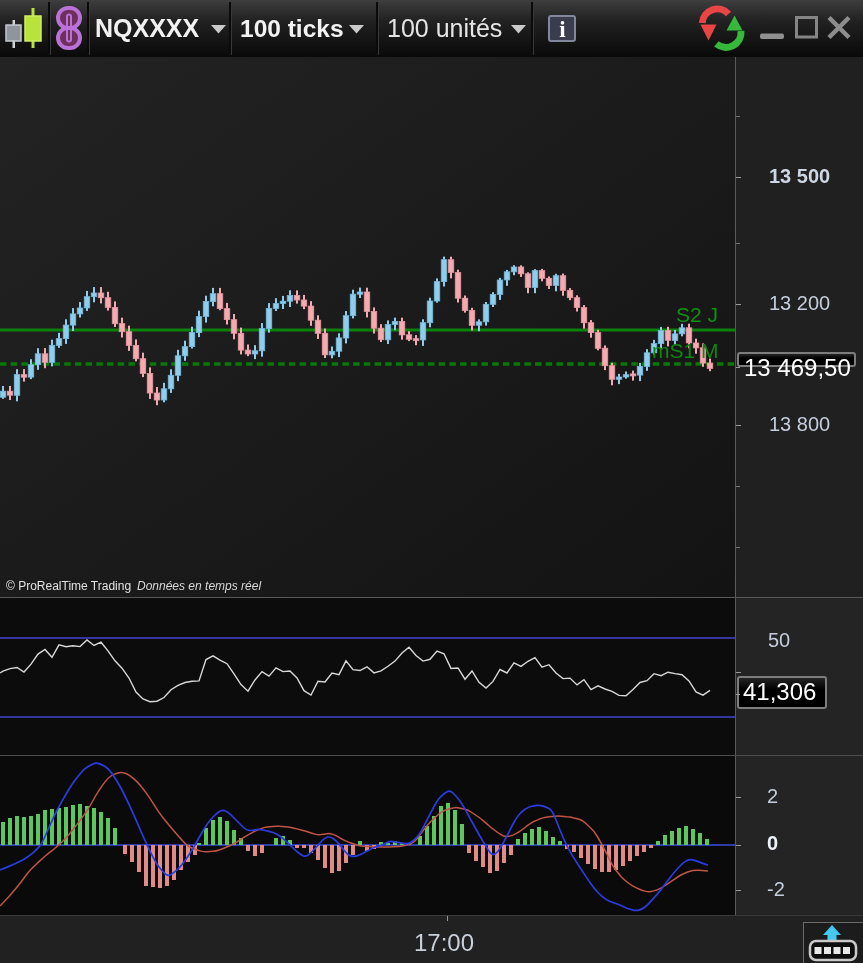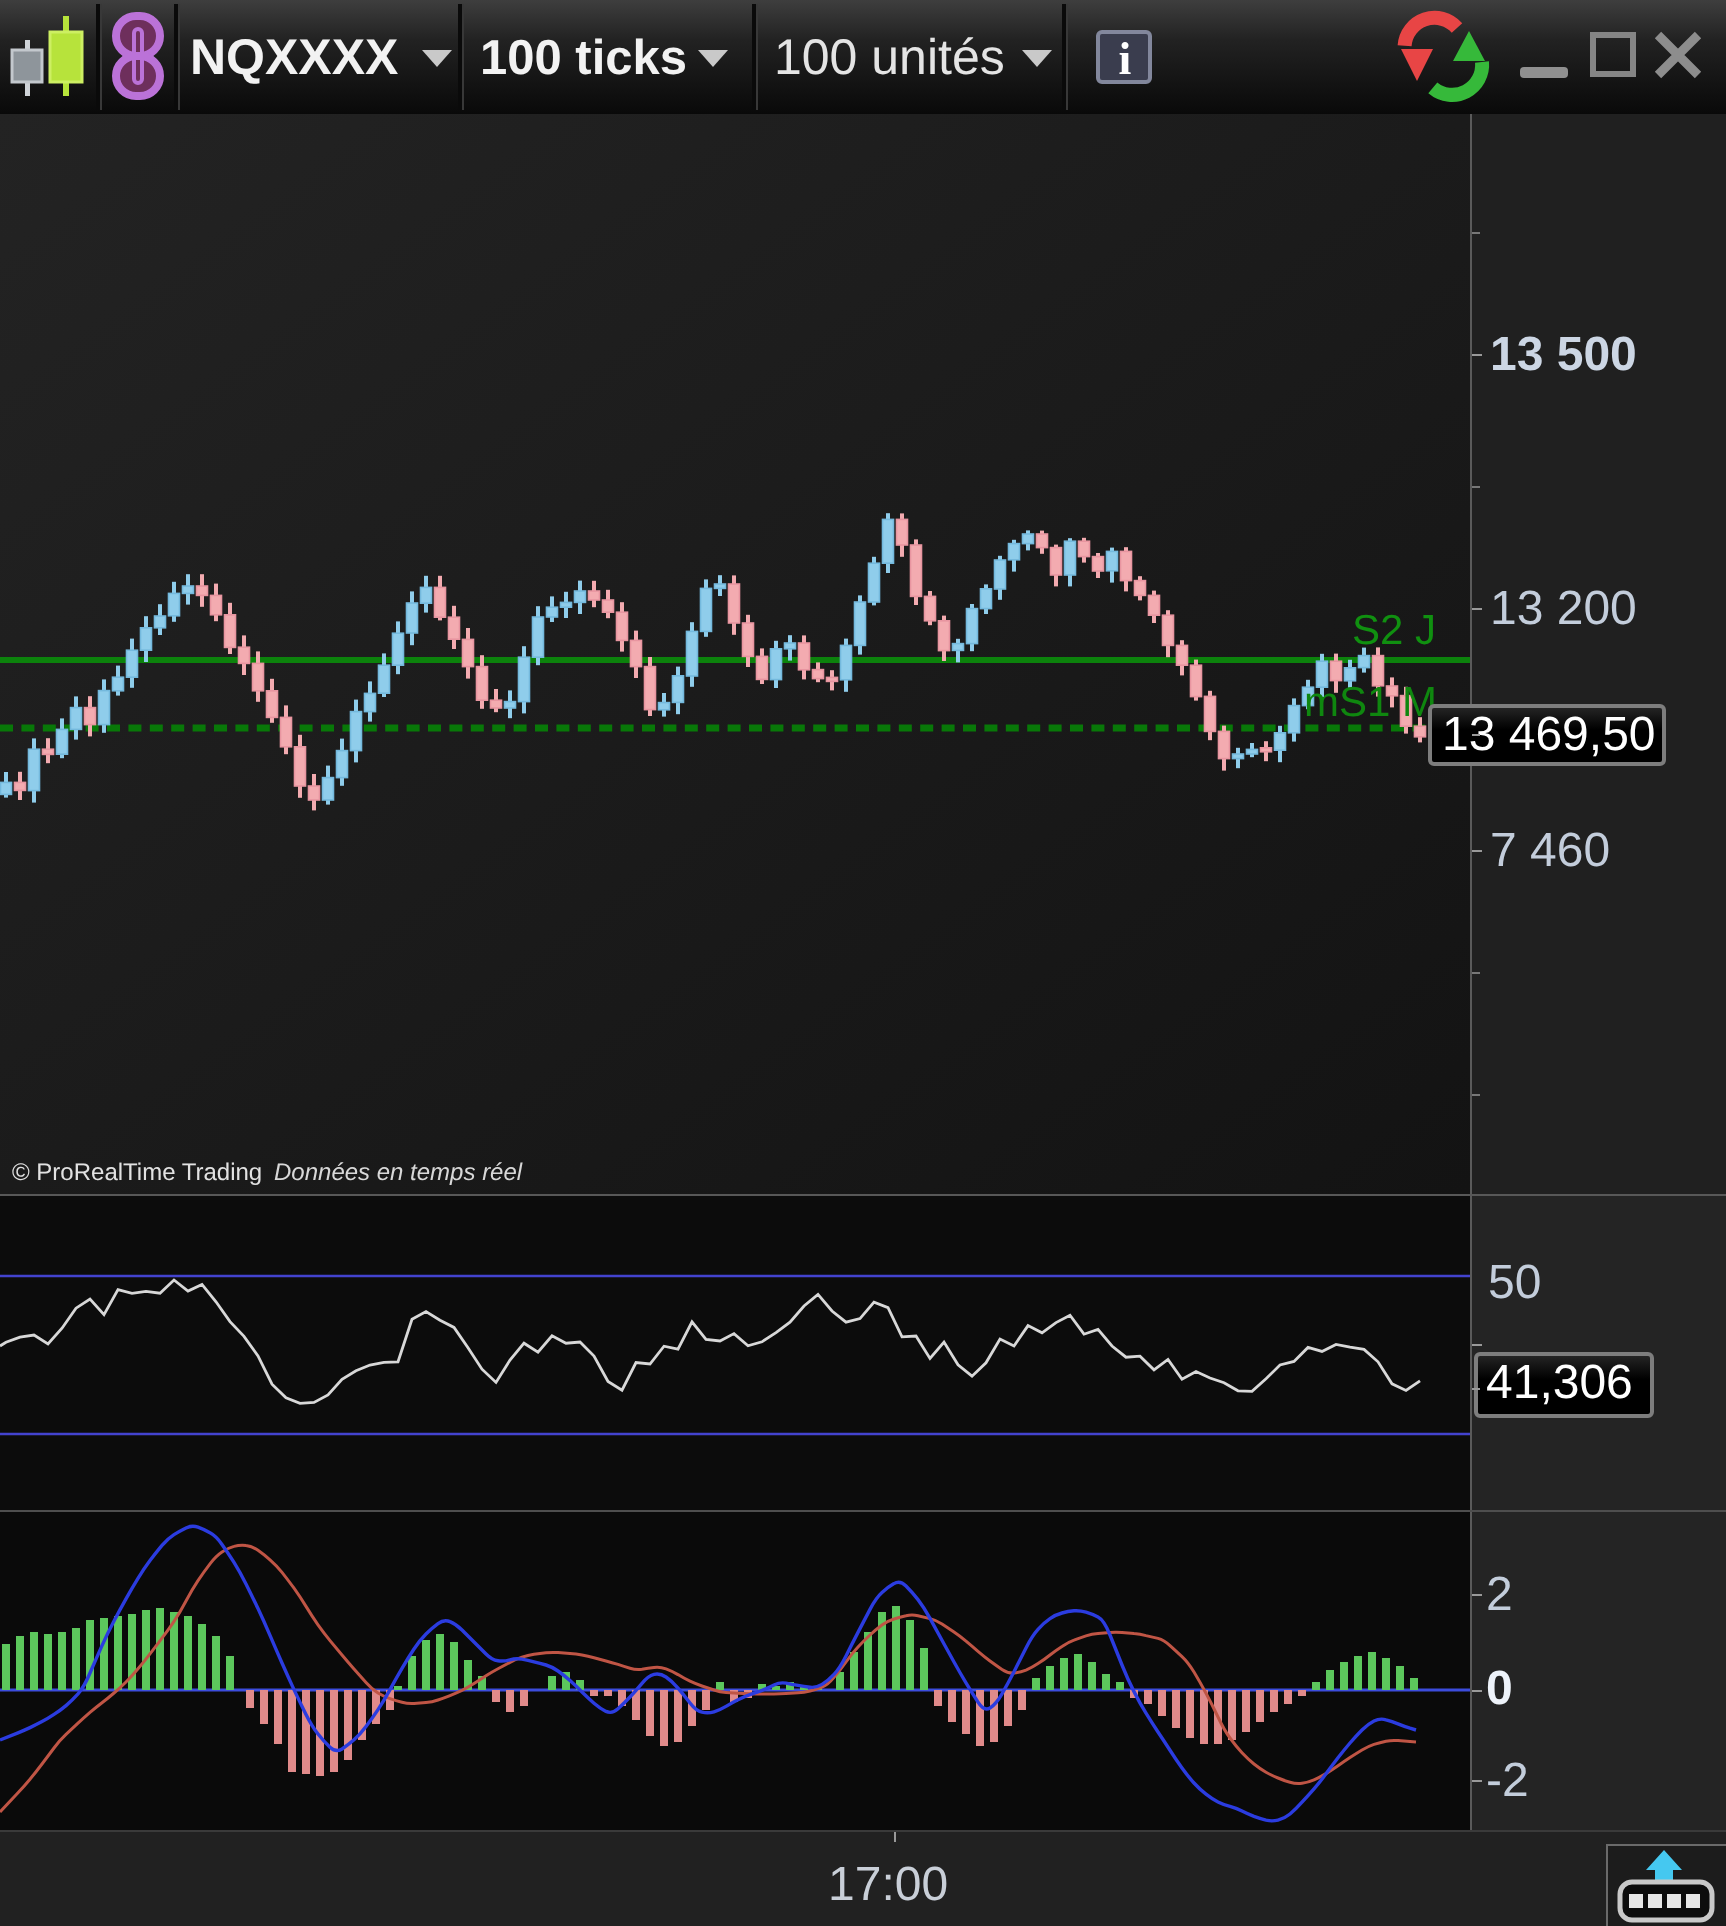--- a/index.html
+++ b/index.html
@@ -1,19 +1,19 @@
 <!DOCTYPE html>
 <html><head>
 <meta charset="utf-8">
 <style>
 html,body{margin:0;padding:0;background:#000;}
 body{width:863px;height:963px;position:relative;overflow:hidden;
  font-family:"Liberation Sans",sans-serif;}
 .abs{position:absolute;}
-.lbl{position:absolute;color:#c3cddb;font-size:24px;line-height:1;}
+.lbl{position:absolute;color:#c3cddb;font-size:20px;line-height:1;margin-left:24px;}
 </style>
 </head>
 <body>
 
 <div class="abs" style="left:0;top:0;width:863px;height:57px;background:linear-gradient(#3a3a3a 0%,#262626 30%,#141414 70%,#0a0a0a 100%);border-bottom:1px solid #000;"></div>
 <svg class="abs" style="left:0;top:0" width="863" height="57" viewBox="0 0 863 57">
   <defs>
     <linearGradient id="tb" x1="0" y1="0" x2="0" y2="1">
       <stop offset="0" stop-color="#3e3e3e"></stop>
         <stop offset="0.35" stop-color="#222"></stop>
@@ -409,31 +409,31 @@
 <div class="abs" style="left:736px;top:756px;width:127px;height:159px;background:#242424;"></div>
 
 <div class="abs" style="left:735px;top:57px;width:1px;height:858px;background:#5a5a5a;"></div>
 
 <div class="abs" style="left:0;top:597px;width:863px;height:1px;background:#585858;"></div>
 <div class="abs" style="left:0;top:755px;width:863px;height:1px;background:#4e4e4e;"></div>
 <div class="abs" style="left:0;top:915px;width:863px;height:1px;background:#3a3a3a;"></div>
 
 <div class="lbl" style="left:745px;top:166px;font-weight:bold;color:#ccd6e4;">13 500</div>
 <div class="lbl" style="left:745px;top:293px;">13 200</div>
-<div class="lbl" style="left:745px;top:414px;">7 460</div>
+<div class="lbl" style="left:745px;top:414px;">13 800</div>
 
 <div class="abs" style="left:736px;top:177px;width:5px;height:1px;background:#999;"></div>
 <div class="abs" style="left:736px;top:243px;width:4px;height:1px;background:#777;"></div>
 <div class="abs" style="left:736px;top:304px;width:5px;height:1px;background:#999;"></div>
 <div class="abs" style="left:736px;top:425px;width:5px;height:1px;background:#999;"></div>
 <div class="abs" style="left:736px;top:486px;width:4px;height:1px;background:#777;"></div>
 <div class="abs" style="left:736px;top:547px;width:4px;height:1px;background:#777;"></div>
 <div class="abs" style="left:736px;top:116px;width:4px;height:1px;background:#777;"></div>
 
-<div class="abs" style="left:714px;top:352px;width:119px;height:31px;background:linear-gradient(#242424,#000 40%,#000);border:2px solid #7d7d7d;border-radius:3px;box-sizing:border-box;color:#fff;font-size:24px;line-height:27px;padding-left:5px;">13 469,50</div>
+<div class="abs" style="left:737px;top:352px;width:119px;height:15px;background:linear-gradient(#242424,#000 40%,#000);border:2px solid #7d7d7d;border-radius:3px;box-sizing:border-box;color:#fff;font-size:24px;line-height:27px;padding-left:5px;">13 469,50</div>
 <div class="abs" style="left:736px;top:367px;width:4px;height:1px;background:#999;"></div>
 
 <div class="lbl" style="left:744px;top:630px;">50</div>
 <div class="abs" style="left:736px;top:672px;width:5px;height:1px;background:#999;"></div>
 <div class="abs" style="left:737px;top:676px;width:90px;height:33px;background:linear-gradient(#242424,#000 40%,#000);border:2px solid #7d7d7d;border-radius:3px;box-sizing:border-box;color:#fff;font-size:24px;line-height:27px;padding-left:4px;">41,306</div>
 <div class="abs" style="left:736px;top:694px;width:4px;height:1px;background:#999;"></div>
 
 <div class="lbl" style="left:743px;top:786px;">2</div>
 <div class="lbl" style="left:743px;top:833px;font-weight:bold;color:#eef3fa;">0</div>
 <div class="lbl" style="left:743px;top:879px;">-2</div>

